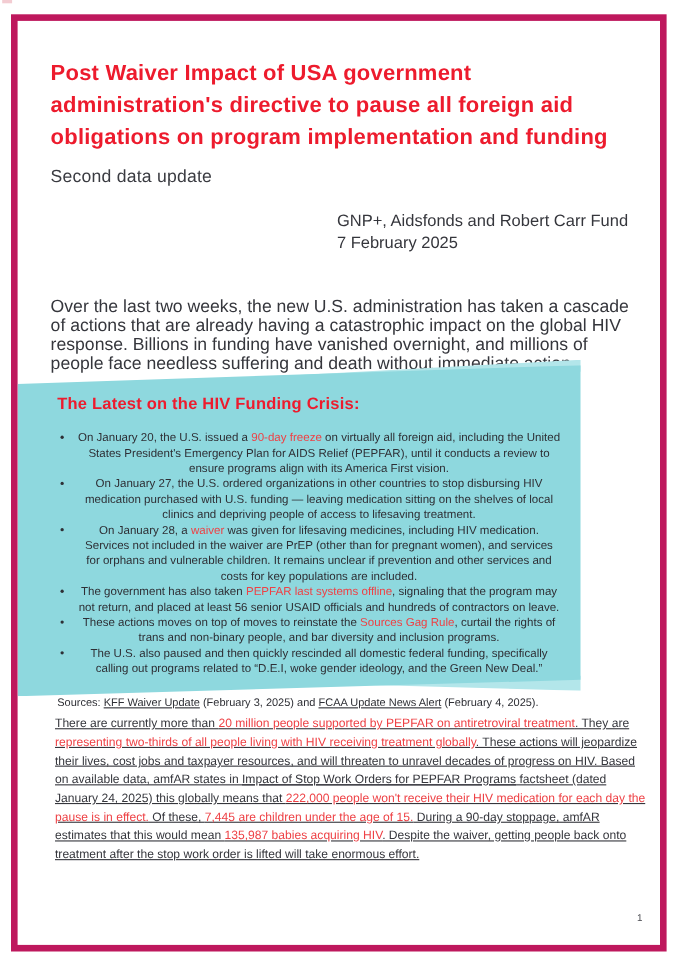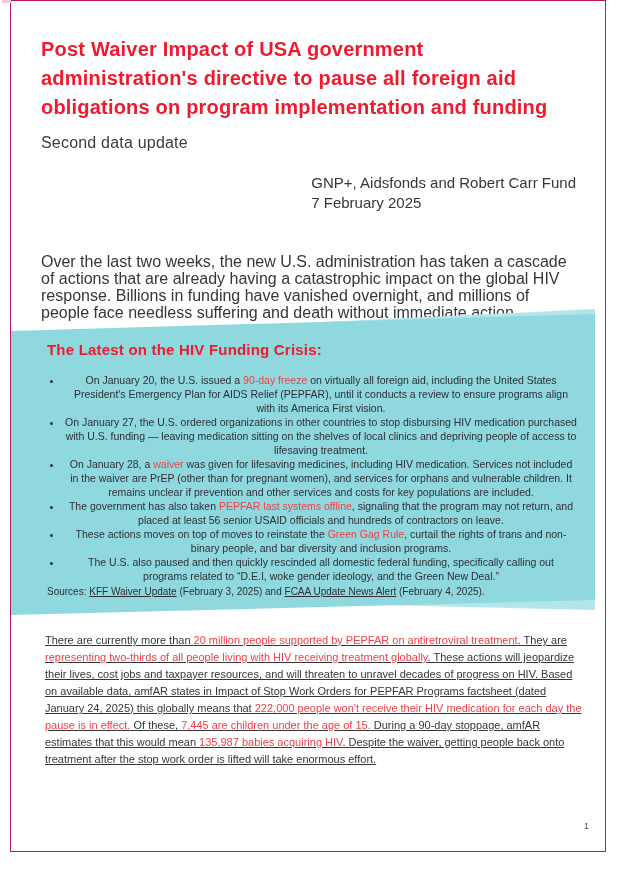--- a/index.html
+++ b/index.html
@@ -3,22 +3,22 @@
 <meta charset="utf-8">
 <style>
   html,body{margin:0;padding:0;}
   body{
     width:617px;height:870px;position:relative;overflow:hidden;
     background:#ffffff;
     font-family:"Liberation Sans", sans-serif;
     -webkit-font-smoothing:antialiased;
   }
   .page{
-    position:absolute;left:10px;top:0;width:596px;height:852px;
-    background:#ffffff;border:1px solid #be185d;box-sizing:border-box;
+    position:absolute;left:10px;top:13px;width:596px;height:852px;
+    background:#ffffff;border:6px solid #be185d;box-sizing:border-box;
   }
   .corner-artifact{
     position:absolute;left:2px;top:0;width:9px;height:3px;background:#f3ccd2;
   }
   .doc-title{
     position:absolute;left:30px;top:34px;width:545px;
     font-size:20px;font-weight:700;line-height:29px;color:var(--accent-red);
     letter-spacing:0.2px;
   }
   .doc-subtitle{
@@ -26,35 +26,35 @@
     font-size:16px;font-weight:400;color:#3a3b41;letter-spacing:0.2px;
   }
   .byline{
     position:absolute;right:29px;top:172px;
     font-size:15px;line-height:20px;color:#35363c;
   }
   .intro{
     position:absolute;left:30px;top:252px;width:540px;margin:0;
     font-size:16px;line-height:17px;color:#35363c;
   }
-  .band{position:absolute;left:0;top:308px;width:584px;height:306px;}
+  .band{position:absolute;left:0;top:308px;width:512px;height:306px;}
   .band .layer{position:absolute;inset:0;}
   .layer-light-top{background:var(--teal-light);clip-path:polygon(28% 20px,100% 0,100% 11px);}
   .layer-light-bottom{background:var(--teal-light);clip-path:polygon(50% calc(100% - 12px),100% calc(100% - 19px),100% calc(100% - 5px));}
   .layer-main{background:var(--teal);clip-path:polygon(0 22px,100% 5px,100% calc(100% - 15px),0 100%);}
   .band-content{position:absolute;left:36px;right:18px;top:32px;}
   .band-heading{
     font-size:15px;font-weight:700;color:var(--accent-red);letter-spacing:0.2px;
   }
   .bullets{
     margin:15px 0 0 0;padding:0 0 0 16px;list-style:disc outside;
     font-size:10.5px;line-height:14px;color:#2e2f35;
   }
   .bullets li{margin:0;padding-left:2px;text-align:center;}
-  .sources{margin-top:2px;font-size:10px;line-height:13px;color:#2e2f35;}
+  .sources{margin-top:18px;font-size:10px;line-height:13px;color:#2e2f35;}
   .body-para{
     position:absolute;left:34px;top:631px;width:540px;margin:0;
     font-size:11px;line-height:17px;color:#35363c;text-decoration:underline;
   }
   .page-number{
     position:absolute;right:16px;bottom:20px;font-size:9px;color:#4b4c52;
   }
   .seg-normal{}
   .seg-red{color:var(--inline-red);}
   .seg-link{color:inherit;text-decoration:underline;cursor:pointer;}
@@ -79,21 +79,21 @@
     <div class="layer layer-light-top"></div>
     <div class="layer layer-light-bottom"></div>
     <div class="layer layer-main"></div>
     <div class="band-content">
       <div class="band-heading">The Latest on the HIV Funding Crisis:</div>
       <ul class="bullets">
           <li><span class="seg-normal">On January 20, the U.S. issued a </span><span class="seg-red">90-day freeze</span><span class="seg-normal"> on virtually all foreign aid, including the United States President's Emergency Plan for AIDS Relief (PEPFAR), until it conducts a review to ensure programs align with its America First vision.</span></li>
           <li><span class="seg-normal">On January 27, the U.S. ordered organizations in other countries to stop disbursing HIV medication purchased with U.S. funding — leaving medication sitting on the shelves of local clinics and depriving people of access to lifesaving treatment.</span></li>
           <li><span class="seg-normal">On January 28, a </span><span class="seg-red">waiver</span><span class="seg-normal"> was given for lifesaving medicines, including HIV medication. Services not included in the waiver are PrEP (other than for pregnant women), and services for orphans and vulnerable children. It remains unclear if prevention and other services and costs for key populations are included.</span></li>
           <li><span class="seg-normal">The government has also taken </span><span class="seg-red">PEPFAR last systems offline</span><span class="seg-normal">, signaling that the program may not return, and placed at least 56 senior USAID officials and hundreds of contractors on leave.</span></li>
-          <li><span class="seg-normal">These actions moves on top of moves to reinstate the </span><span class="seg-red">Green Gag Rule</span><span class="seg-normal">, curtail the rights of trans and non-binary people, and bar diversity and inclusion programs.</span></li>
+          <li><span class="seg-normal">These actions moves on top of moves to reinstate the </span><span class="seg-red">Sources Gag Rule</span><span class="seg-normal">, curtail the rights of trans and non-binary people, and bar diversity and inclusion programs.</span></li>
           <li><span class="seg-normal">The U.S. also paused and then quickly rescinded all domestic federal funding, specifically calling out programs related to “D.E.I, woke gender ideology, and the Green New Deal.”</span></li>
         </ul>
       <div class="sources"><span class="seg-normal">Sources: </span><span class="seg-link">KFF Waiver Update</span><span class="seg-normal"> (February 3, 2025) and </span><span class="seg-link">FCAA Update News Alert</span><span class="seg-normal"> (February 4, 2025).</span></div>
     </div>
   </div>
 
   <p class="body-para"><span class="seg-normal">There are currently more than </span><span class="seg-red">20 million people supported by PEPFAR on antiretroviral treatment</span><span class="seg-normal">. They are </span><span class="seg-red">representing two-thirds of all people living with HIV receiving treatment globally</span><span class="seg-normal">. These actions will jeopardize their lives, cost jobs and taxpayer resources, and will threaten to unravel decades of progress on HIV. Based on available data, amfAR states in </span><span class="seg-link">Impact of Stop Work Orders for PEPFAR Programs</span><span class="seg-normal"> factsheet (dated January 24, 2025) this globally means that </span><span class="seg-red">222,000 people won't receive their HIV medication for each day the pause is in effect.</span><span class="seg-normal"> Of these, </span><span class="seg-red">7,445 are children under the age of 15.</span><span class="seg-normal"> During a 90-day stoppage, amfAR estimates that this would mean </span><span class="seg-red">135,987 babies acquiring HIV</span><span class="seg-normal">. Despite the waiver, getting people back onto treatment after the stop work order is lifted will take enormous effort.</span></p>
 
   <div class="page-number">1</div>
 

